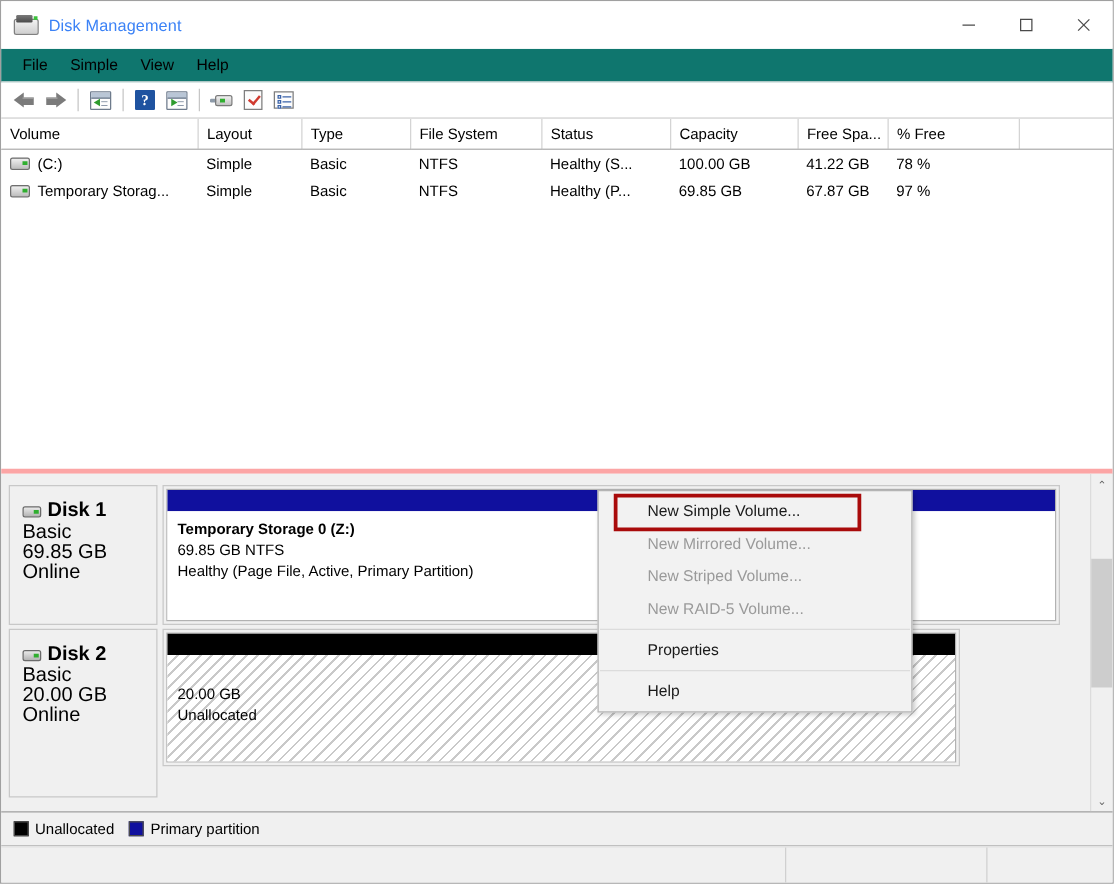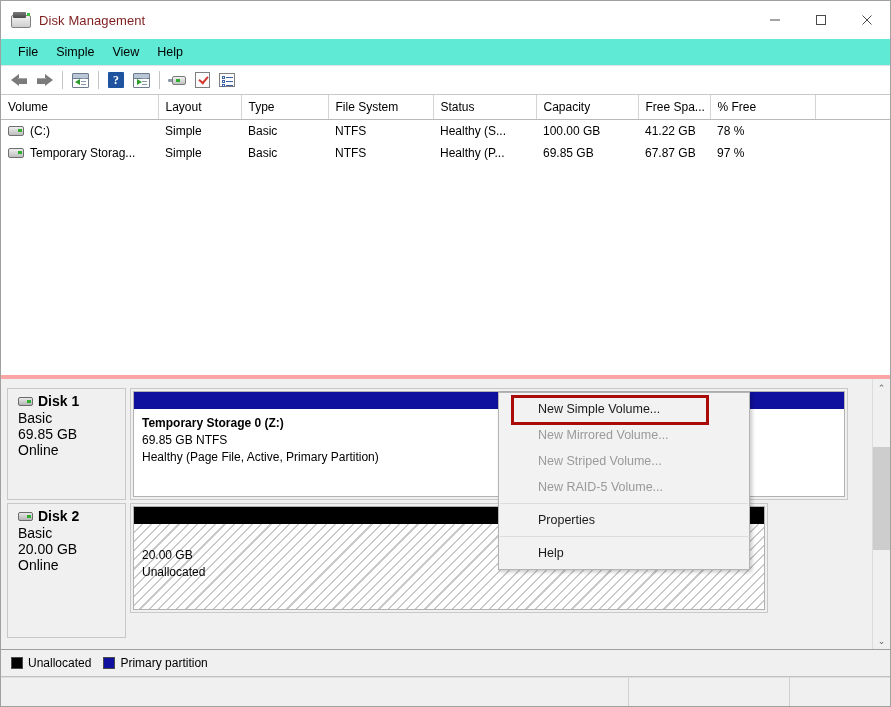--- a/index.html
+++ b/index.html
@@ -60,21 +60,21 @@
     border-radius: 1px;
   }
   .ti-led {
     position: absolute;
     left: 16px; top: 1px;
     width: 3px; height: 3px;
     background: #3cc13c;
   }
   .title-text {
     font-size: 13px;
-    color: #7f1d1d;
+    color: #3b82f6;
     letter-spacing: .1px;
   }
   .win-controls {
     position: absolute;
     right: 0; top: 0;
     height: 38px;
     display: flex;
   }
   .wc {
     width: 46px;
@@ -83,21 +83,21 @@
     align-items: center;
     justify-content: center;
     color: #4a4a4a;
   }
   .wc svg { display: block; }
 
   
   .menubar {
     height: 26px;
     min-height: 26px;
-    background: #5eead4;
+    background: #0f766e;
     display: flex;
     align-items: center;
     padding-left: 8px;
     border-bottom: 1px solid #e3e3e3;
   }
   .menu-item {
     font-size: 12.5px;
     padding: 3px 9px;
     color: #000;
     cursor: default;
@@ -348,22 +348,22 @@
   .disk-row {
     position: absolute;
     left: 6px;
     display: flex;
   }
   .disk-info {
     width: 119px;
     background: #f0f0f0;
     border: 1px solid #c8c8c8;
     box-sizing: border-box;
-    padding: 4px 0 0 10px;
-    font-size: 14px;
+    padding: 12px 0 0 10px;
+    font-size: 16px;
     line-height: 16px;
   }
   .disk-info .dtitle {
     font-weight: bold;
     display: flex;
     align-items: center;
     gap: 5px;
     margin-bottom: 1px;
   }
   .disk-mini-icon {
@@ -490,21 +490,20 @@
     position: absolute;
     left: 477px;
     top: 391px;
     width: 252px;
     background: #f2f2f2;
     border: 1px solid #b4b4b4;
     box-shadow: 2px 2px 4px rgba(0,0,0,.22);
     padding: 3px 0;
     z-index: 50;
     box-sizing: border-box;
-    margin-left: 20px;
   }
   .ctx-item {
     height: 26px;
     line-height: 26px;
     padding-left: 39px;
     font-size: 12.5px;
     color: #1a1a1a;
     white-space: nowrap;
     cursor: default;
   }

